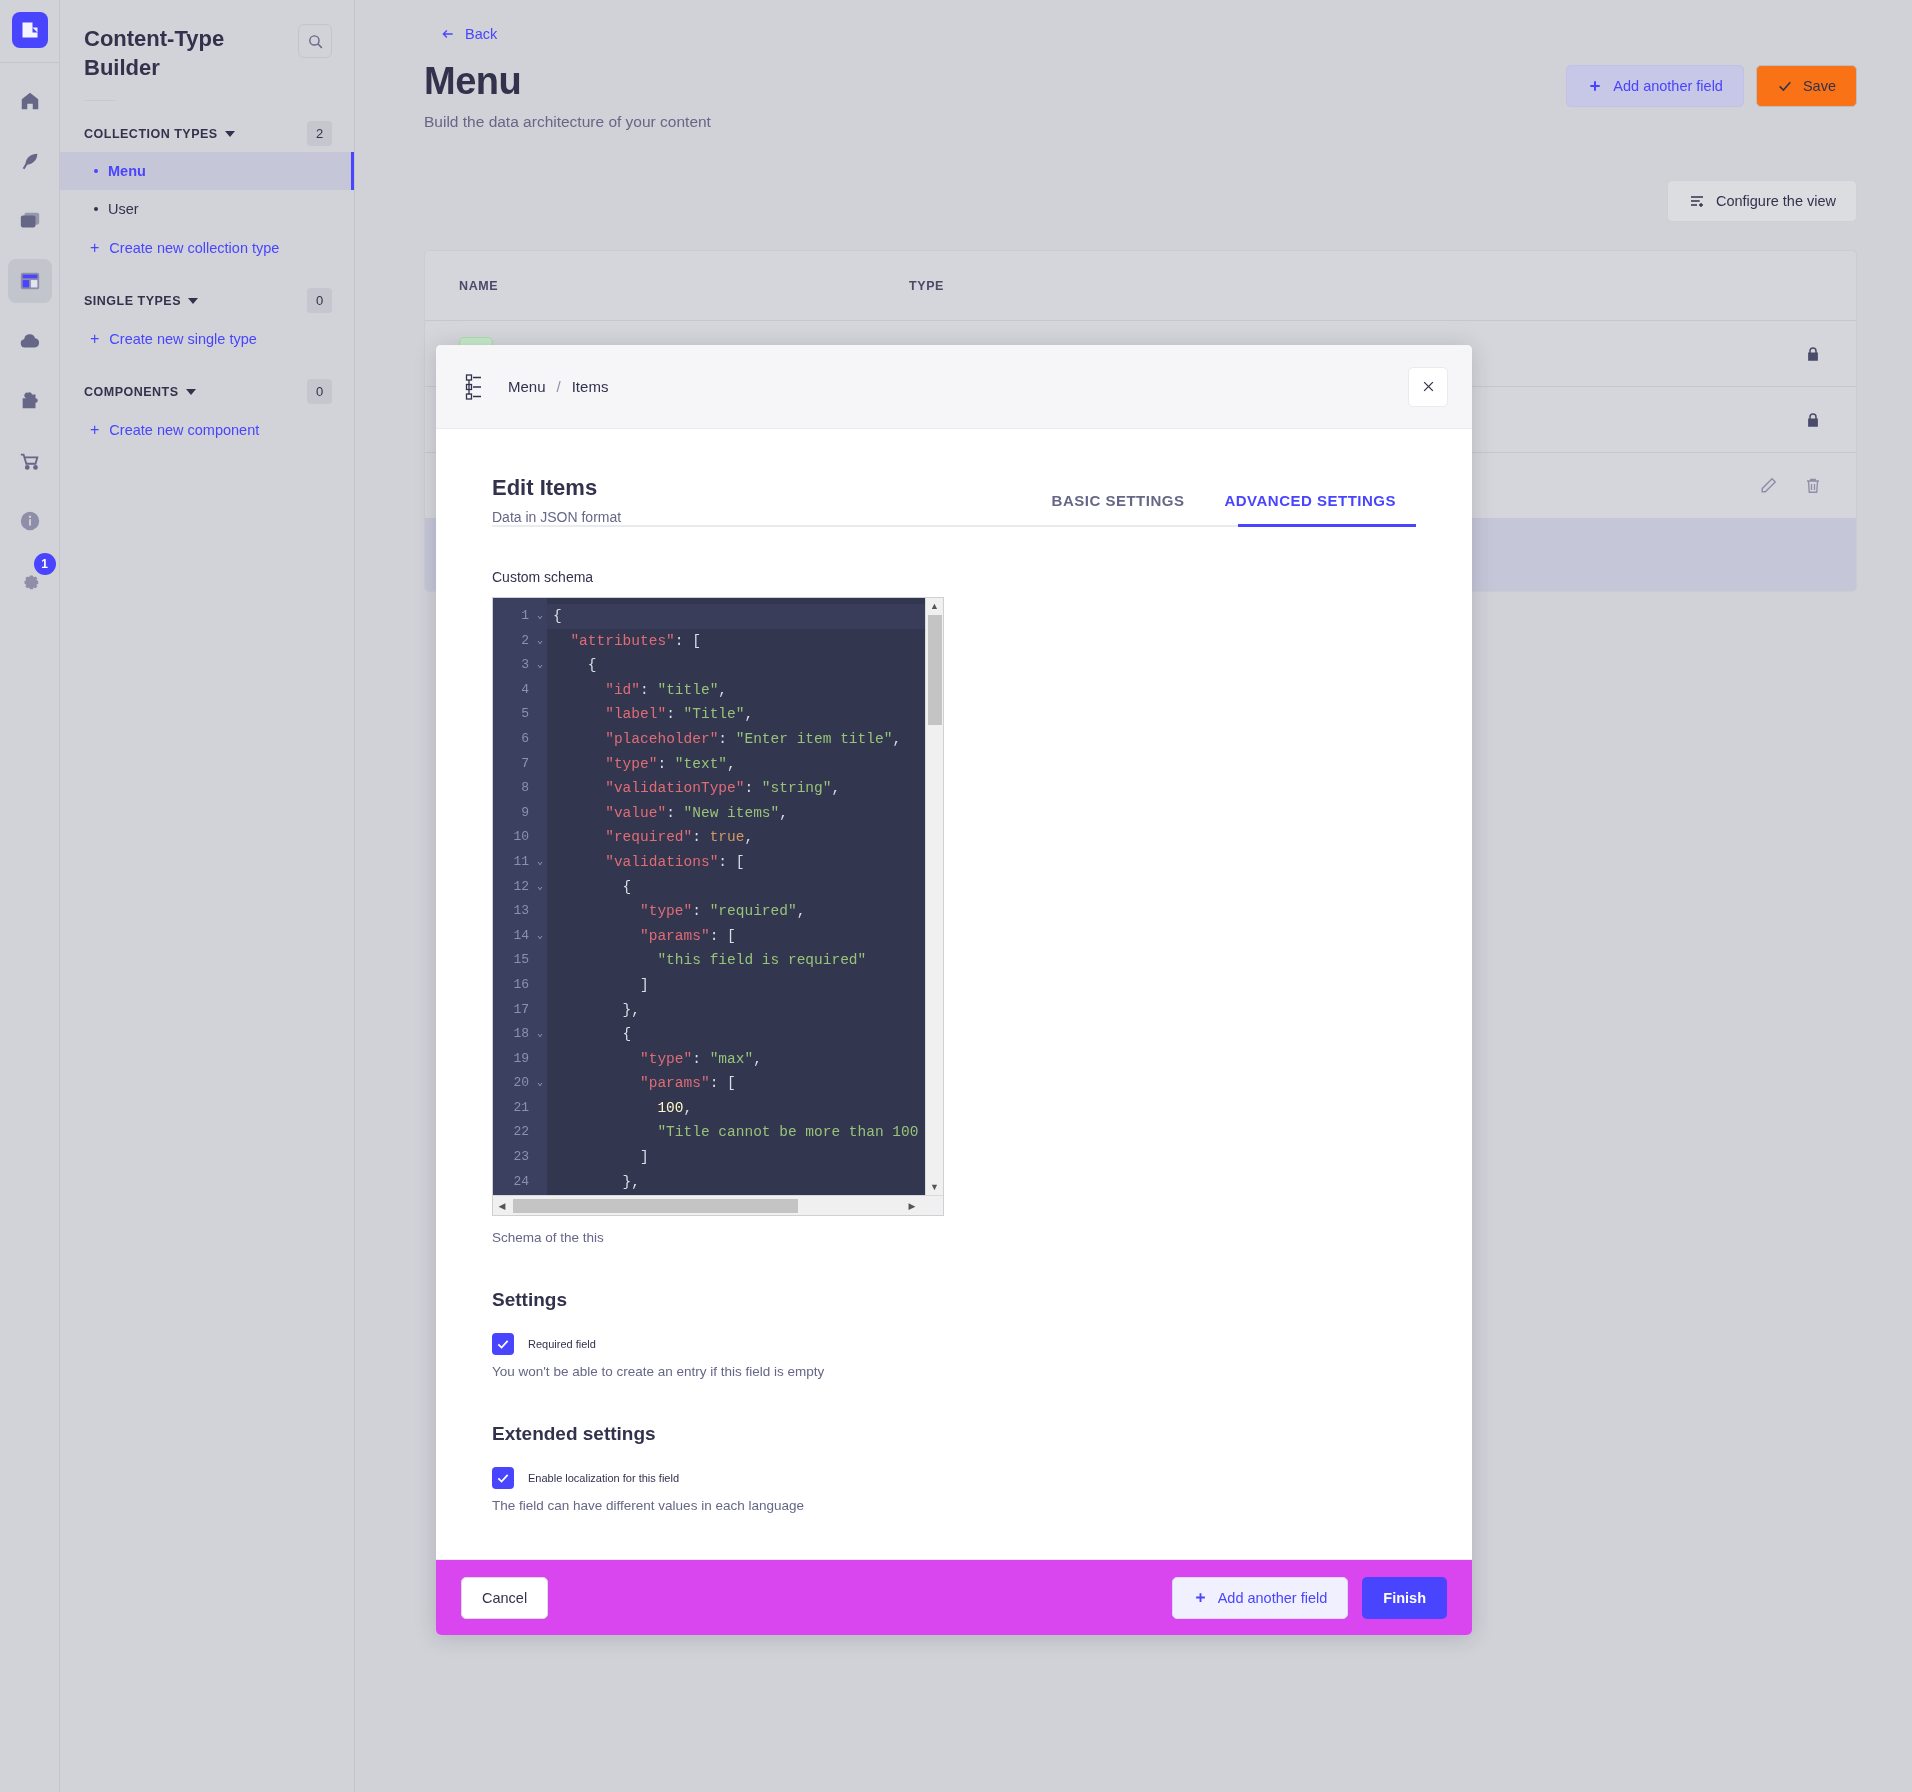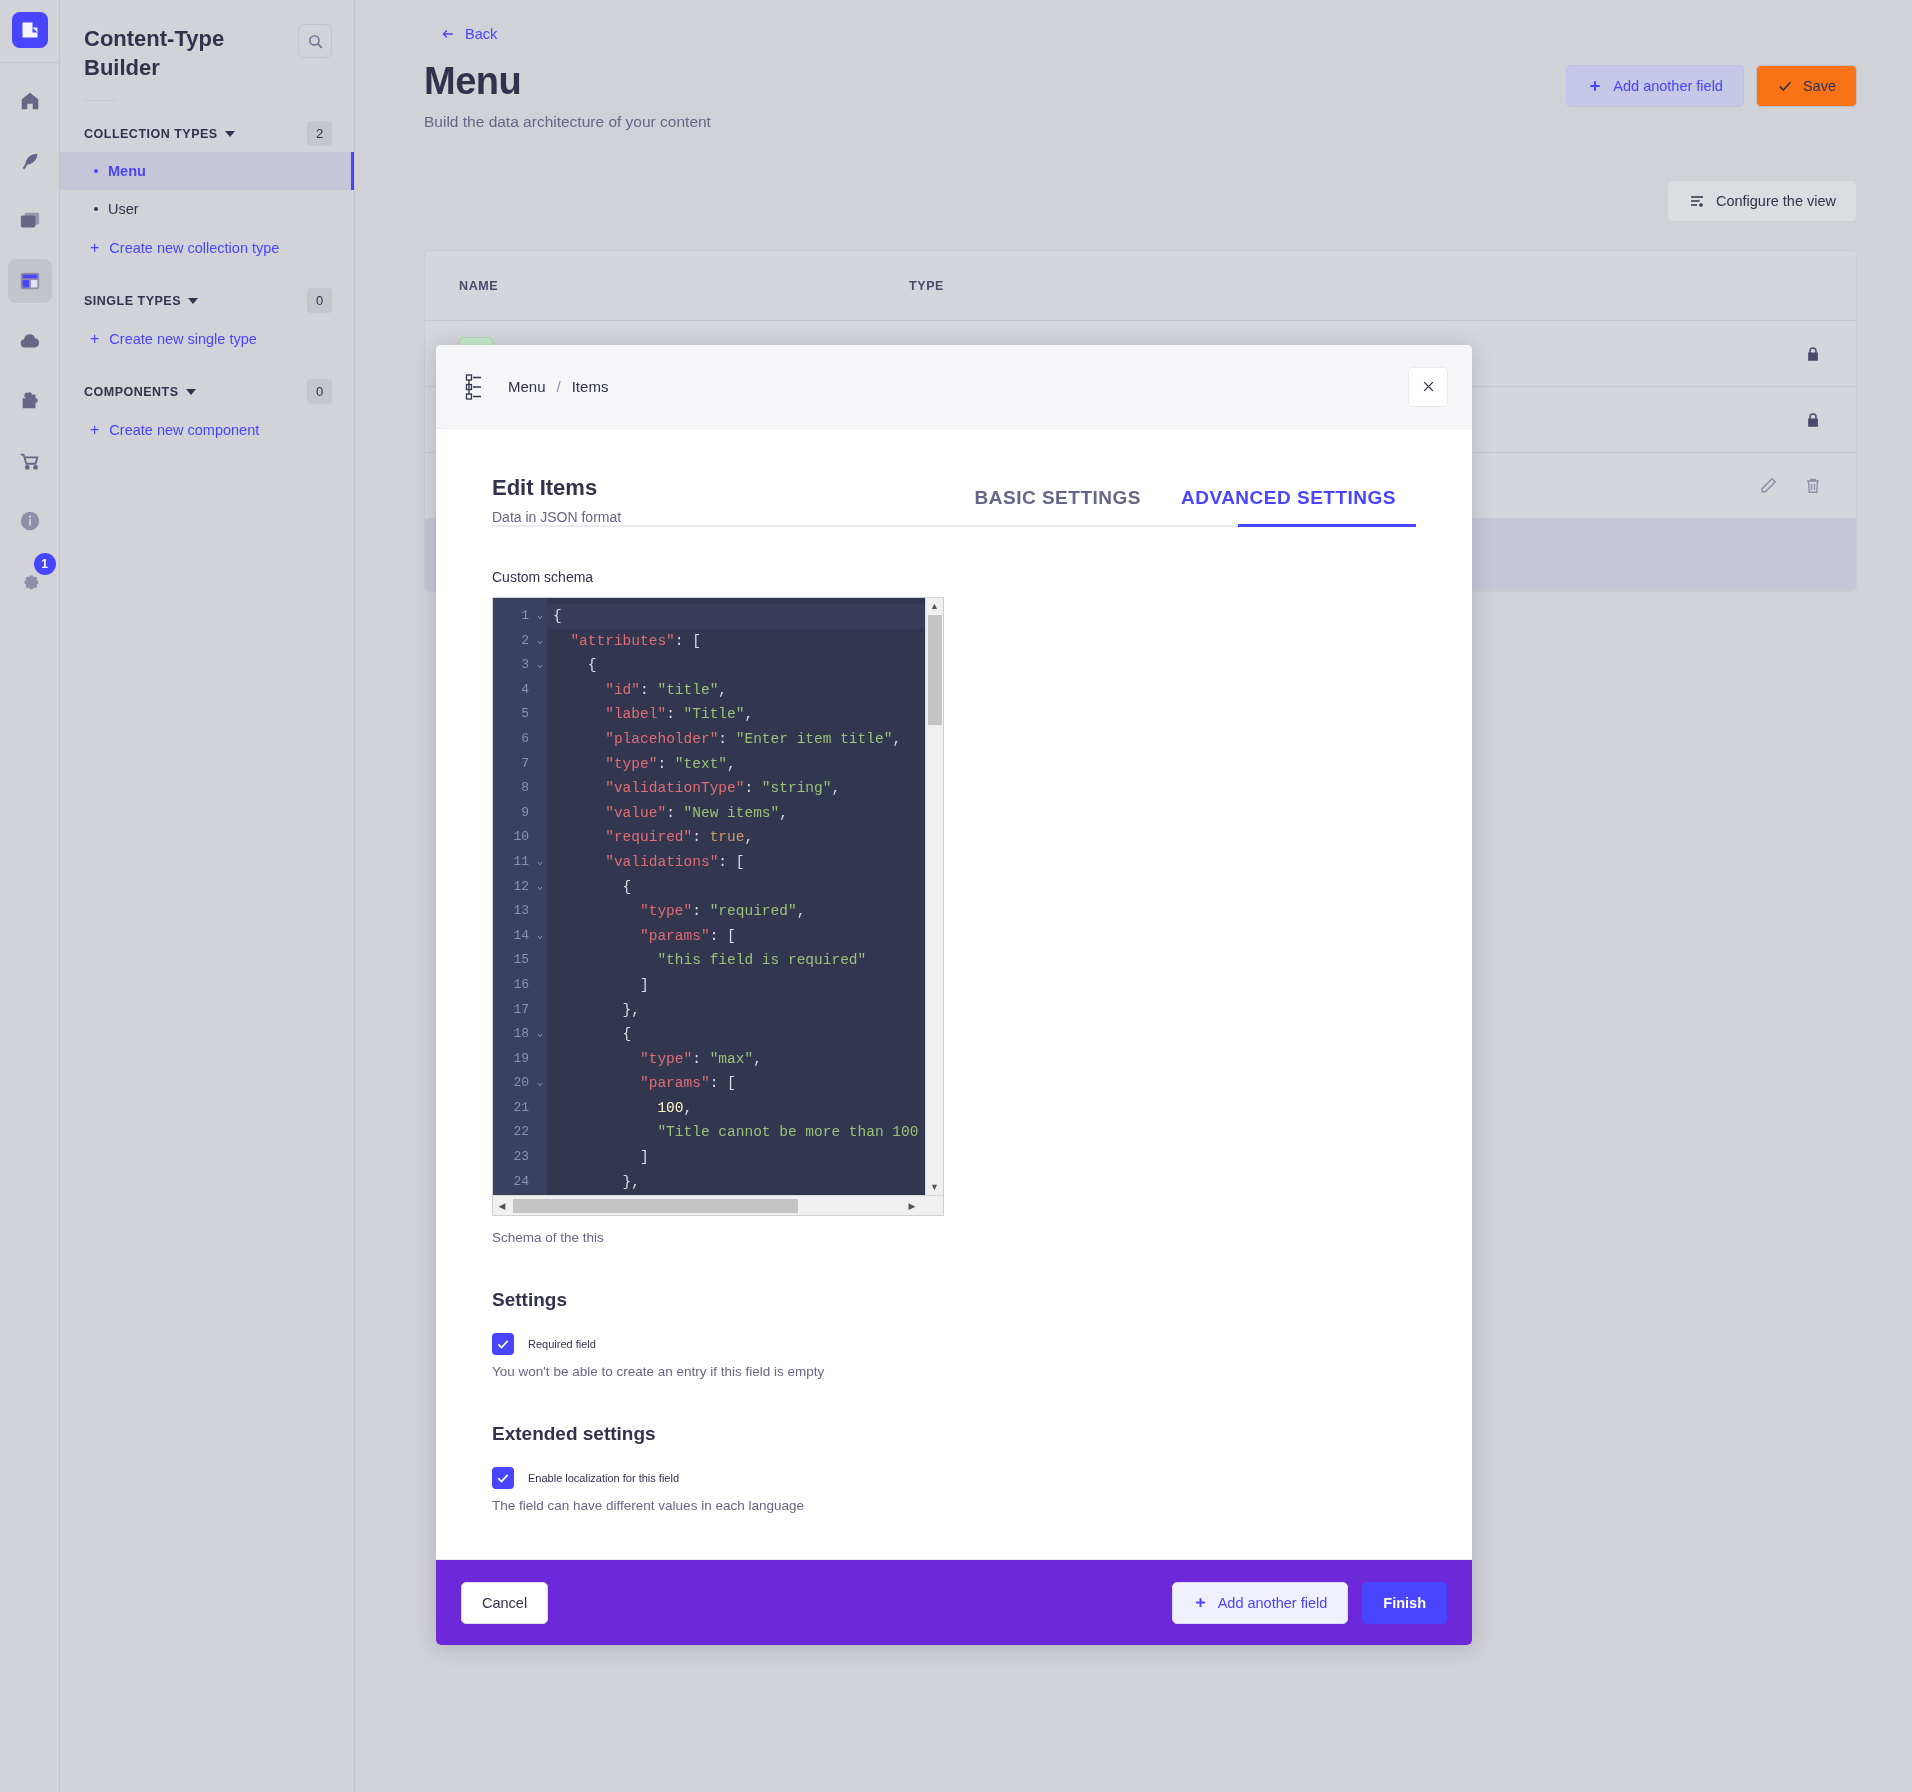--- a/index.html
+++ b/index.html
@@ -156,21 +156,21 @@
   .modal-close {
     margin-left:auto; width: 40px; height: 40px; border:1px solid #eaeaef; background:#fff;
     border-radius: 5px; display:flex; align-items:center; justify-content:center;
   }
   .modal-body { padding: 46px 56px 0 56px; }
   .edit-head { display:flex; align-items:flex-end; }
   .edit-title { font-size: 22px; font-weight: 700; color:#32324d; }
   .edit-sub { font-size: 14px; color:#666687; margin-top: 8px; }
   .tabs { margin-left:auto; display:flex; gap: 0; align-items:flex-end; }
   .tab {
-    font-size: 19px; font-weight: 700; letter-spacing:.5px; color:#666687;
+    font-size: 15px; font-weight: 700; letter-spacing:.5px; color:#666687;
     padding: 0 20px 16px 20px;
   }
   .tab.active { color:#4945ff; }
   .tabs-underline { height: 2px; background:#eaeaef; margin-top: 0; position:relative; }
   .tabs-underline .active-bar { position:absolute; right: 0; width: 178px; height: 3px; top:-1px; background:#4945ff; }
 
   .field-label { font-size: 14px; color:#32324d; margin-top: 42px; margin-bottom: 12px; }
 
   
   .editor-wrap {
@@ -215,21 +215,21 @@
   .section-title { font-size: 19px; font-weight: 700; color:#32324d; margin-top: 44px; }
   .check-row { display:flex; align-items:center; gap: 14px; margin-top: 22px; }
   .checkbox {
     width: 22px; height: 22px; border-radius: 4px; background:#4945ff;
     display:flex; align-items:center; justify-content:center; flex:none;
   }
   .check-label { font-size: 11px; color:#32324d; }
   .check-hint { font-size: 13.5px; color:#666687; margin-top: 9px; }
 
   .modal-footer {
-    margin-top: 46px; height: 86px; background:#6d28d9; border-top:1px solid #eaeaef;
+    margin-top: 46px; height: 76px; background:#d946ef; border-top:1px solid #eaeaef;
     display:flex; align-items:center; padding: 6px 25px;
   }
   .btn-cancel { background:#fff; border:1px solid #dcdce4; color:#32324d; }
   .footer-right { margin-left:auto; display:flex; gap: 14px; }
   .btn-add-modal { background:#f0f0ff; border:1px solid #d9d8ff; color:#4945ff; }
   .btn-finish { background:#4945ff; color:#fff; font-weight:600; }
 </style>
 </head>
 <body>
 

